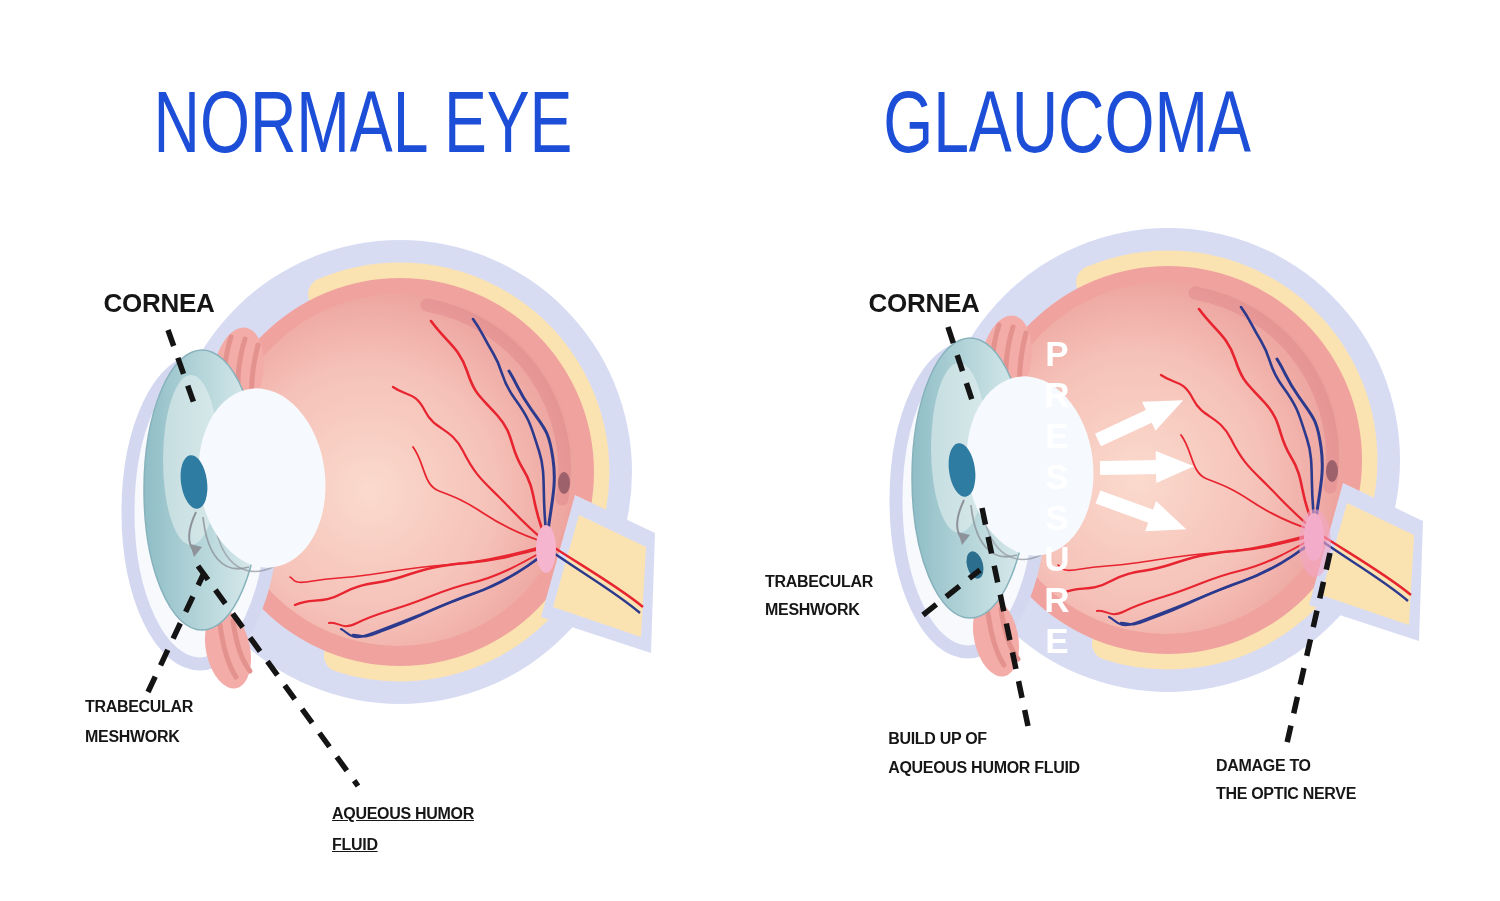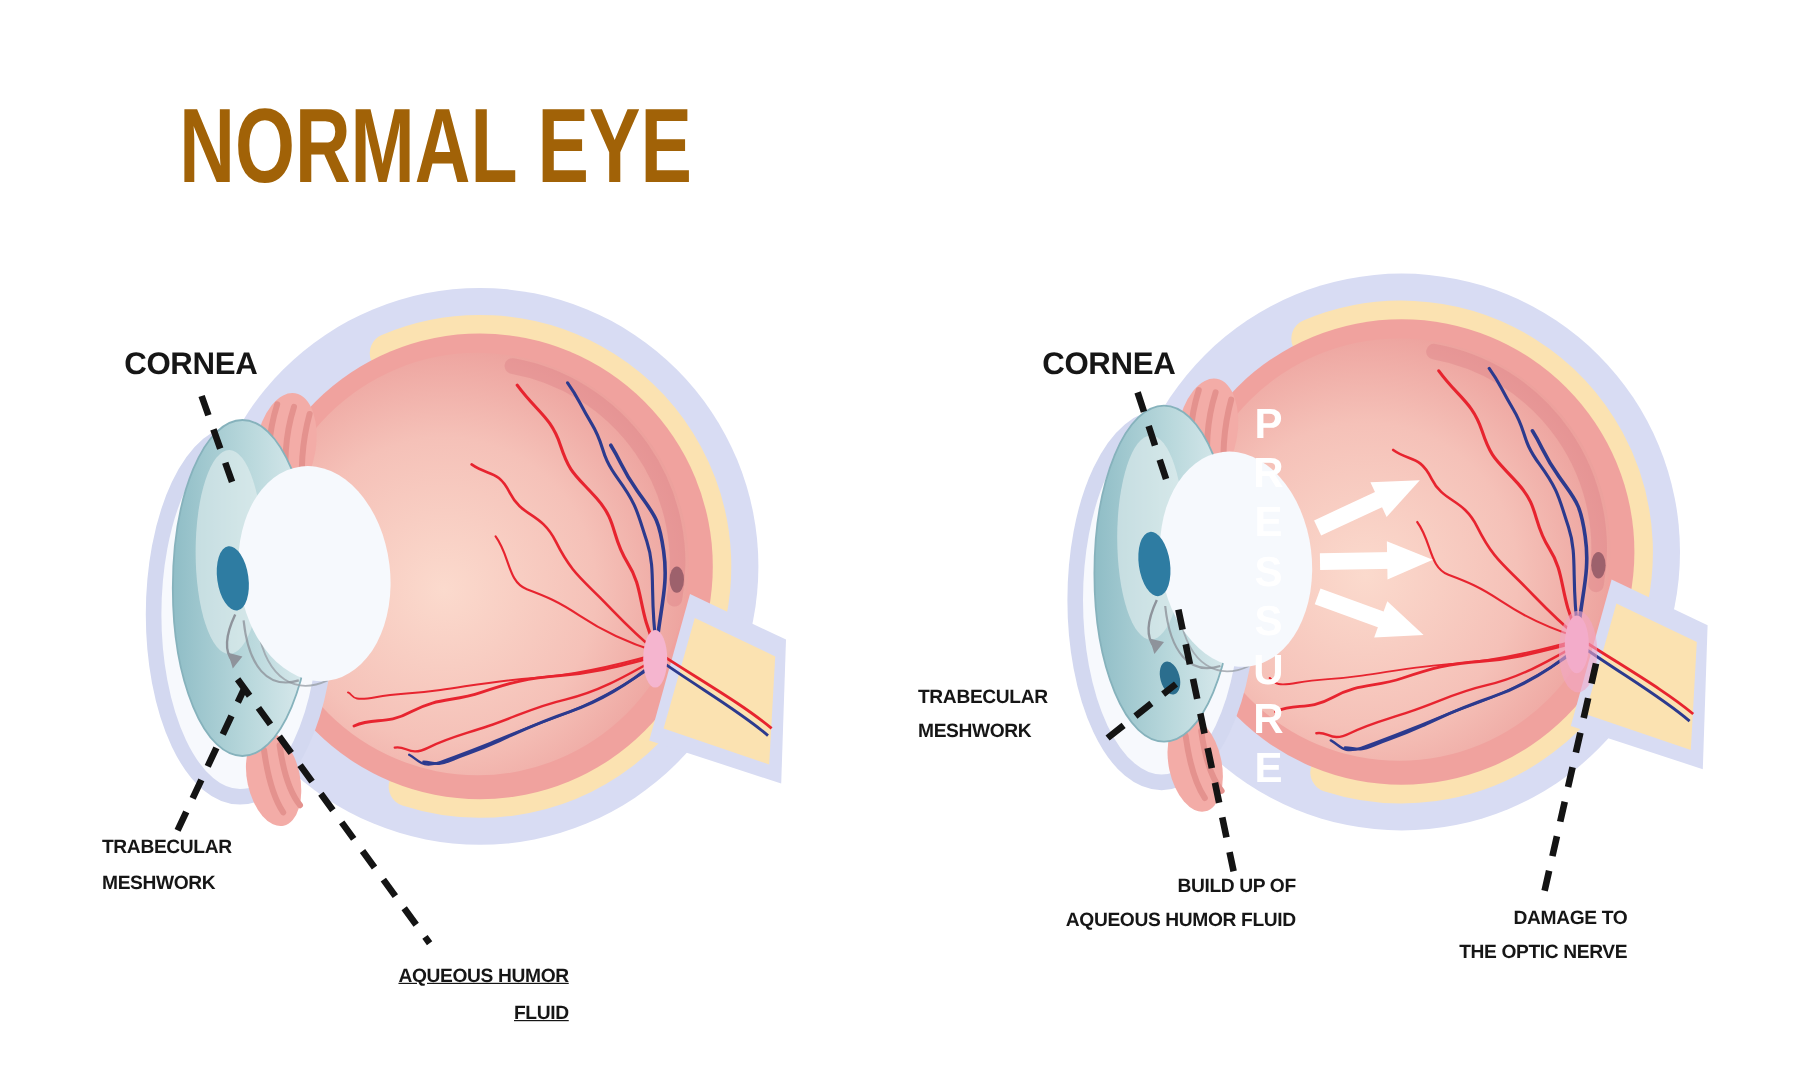--- a/index.html
+++ b/index.html
@@ -5,31 +5,31 @@
   html,body{margin:0;padding:0;}
   body{
     width:1500px;height:901px;background:#ffffff;
     font-family:"Liberation Sans",sans-serif;
     position:relative;overflow:hidden;
   }
   .stage{position:absolute;left:0;top:0;width:1500px;height:901px;}
   svg.art{position:absolute;left:0;top:0;z-index:1;}
   .title{
     position:absolute;top:78px;z-index:3;
-    font-size:88px;font-weight:bold;color:#a16207;
+    font-size:88px;font-weight:normal;color:#1d4ed8;
     transform:translateX(-50%);white-space:nowrap;line-height:1;
   }
   .title>span{display:inline-block;transform:scaleX(.73);}
   .lbl{
     position:absolute;z-index:3;
     font-weight:bold;color:#161616;
     font-size:16px;line-height:29px;letter-spacing:-.3px;
     white-space:pre-line;
   }
-  .ctr{transform:translateX(-50%);text-align:right;}
+  .ctr{transform:translateX(-50%);text-align:left;}
   .cornea-lbl{font-size:26px;}
   .trab-left{left:85px;top:692px;line-height:30px;text-align:left;}
   .aqueous-left{left:403px;top:798px;line-height:31px;text-decoration:underline;}
   .cornea-left{left:159px;top:289px;}
   .cornea-right{left:924px;top:289px;}
   .trab-right{left:765px;top:568px;line-height:28px;text-align:left;}
   .buildup-right{left:984px;top:724px;line-height:29px;}
   .damage-right{left:1286px;top:752px;line-height:28px;}
   .pressure{
     position:absolute;left:1057px;top:334px;z-index:3;
@@ -144,20 +144,23 @@
       <line x1="948" y1="327" x2="972" y2="400"></line>
       <line x1="923" y1="615" x2="980" y2="570"></line>
       <line x1="982" y1="508" x2="1028" y2="726"></line>
       <line x1="1330" y1="553" x2="1287" y2="743"></line>
     </g>
   </svg>
 
   <div class="title" style="left:363px">
     <span>NORMAL EYE</span>
   </div>
+  <div class="title" style="left:1067px">
+    <span>GLAUCOMA</span>
+  </div>
 
   <div class="lbl ctr cornea-lbl cornea-left">CORNEA</div>
   <div class="lbl trab-left">TRABECULAR
 MESHWORK</div>
   <div class="lbl ctr aqueous-left">AQUEOUS HUMOR
 FLUID</div>
 
   <div class="lbl ctr cornea-lbl cornea-right">CORNEA</div>
   <div class="lbl trab-right">TRABECULAR
 MESHWORK</div>

